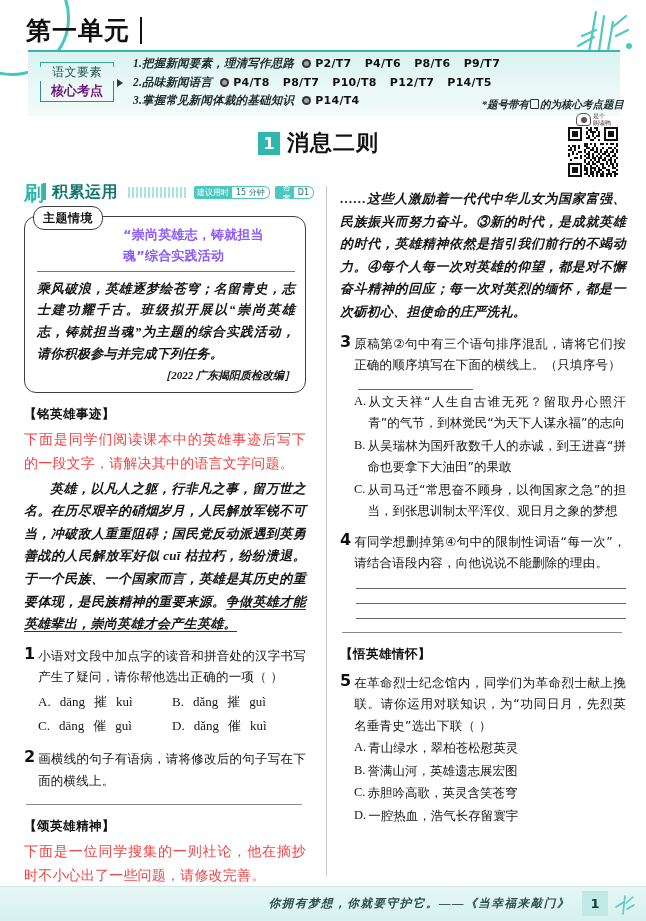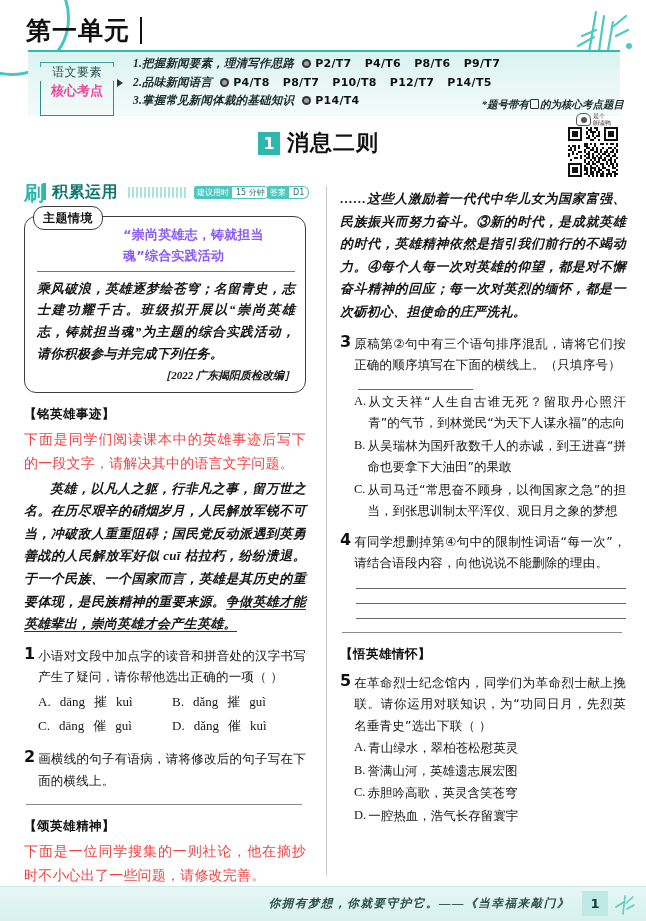--- a/index.html
+++ b/index.html
@@ -60,22 +60,22 @@
     border-top:1px solid #3aa39c;border-bottom:0;
     padding-top:1px;display:block;position:relative;
   }
   .kp-badge .l1:before,.kp-badge .l1:after{
     content:"";position:absolute;top:0;width:1px;height:4px;background:#3aa39c;
   }
   .kp-badge .l1:before{left:0;}
   .kp-badge .l1:after{right:0;}
   .kp-badge .l2{
     font-family:Liberation Mono, monospace;
-    font-weight:bold;font-size:13px;color:#ec4899;
-    border:1px solid #2f8f89;border-top:0;padding:1px 0 15px;display:block;
+    font-weight:bold;font-size:13px;color:#701a75;
+    border:1px solid #2f8f89;border-top:0;padding:1px 0 1px;display:block;
   }
   .kp-arrow{
     position:absolute;left:117px;top:79px;
     width:0;height:0;border-left:6px solid #333;
     border-top:4px solid transparent;border-bottom:4px solid transparent;
   }
   .kp-list{position:absolute;left:133px;top:56px;right:20px;}
   .kp-item{
     display:flex;align-items:baseline;margin-bottom:3.5px;
     font-size:11.5px;color:#1b2a2a;white-space:nowrap;
@@ -168,21 +168,21 @@
   }
   .pill .k{
     background:#4cc8c0;color:#fff;padding:0 3px;display:flex;align-items:center;
     border-radius:2px 0 0 2px;letter-spacing:0;
   }
   .pill .v{
     border:1px solid #4cc8c0;border-left:0;color:#21726e;padding:0 4px;
     display:flex;align-items:center;border-radius:0 6px 6px 0;background:#fff;
   }
   .pill-time{left:170px;top:4px;}
-  .pill-ans{left:243px;top:4px;}
+  .pill-ans{left:251px;top:4px;text-align:right;}
 
   
   .col{
     position:absolute;top:214px;width:282px;
   }
   .col-left{left:24px;}
   .col-right{left:340px;top:186px;width:286px;}
   .col-sep{
     position:absolute;left:326px;top:186px;width:1px;height:690px;
     background:#c9c9c9;

